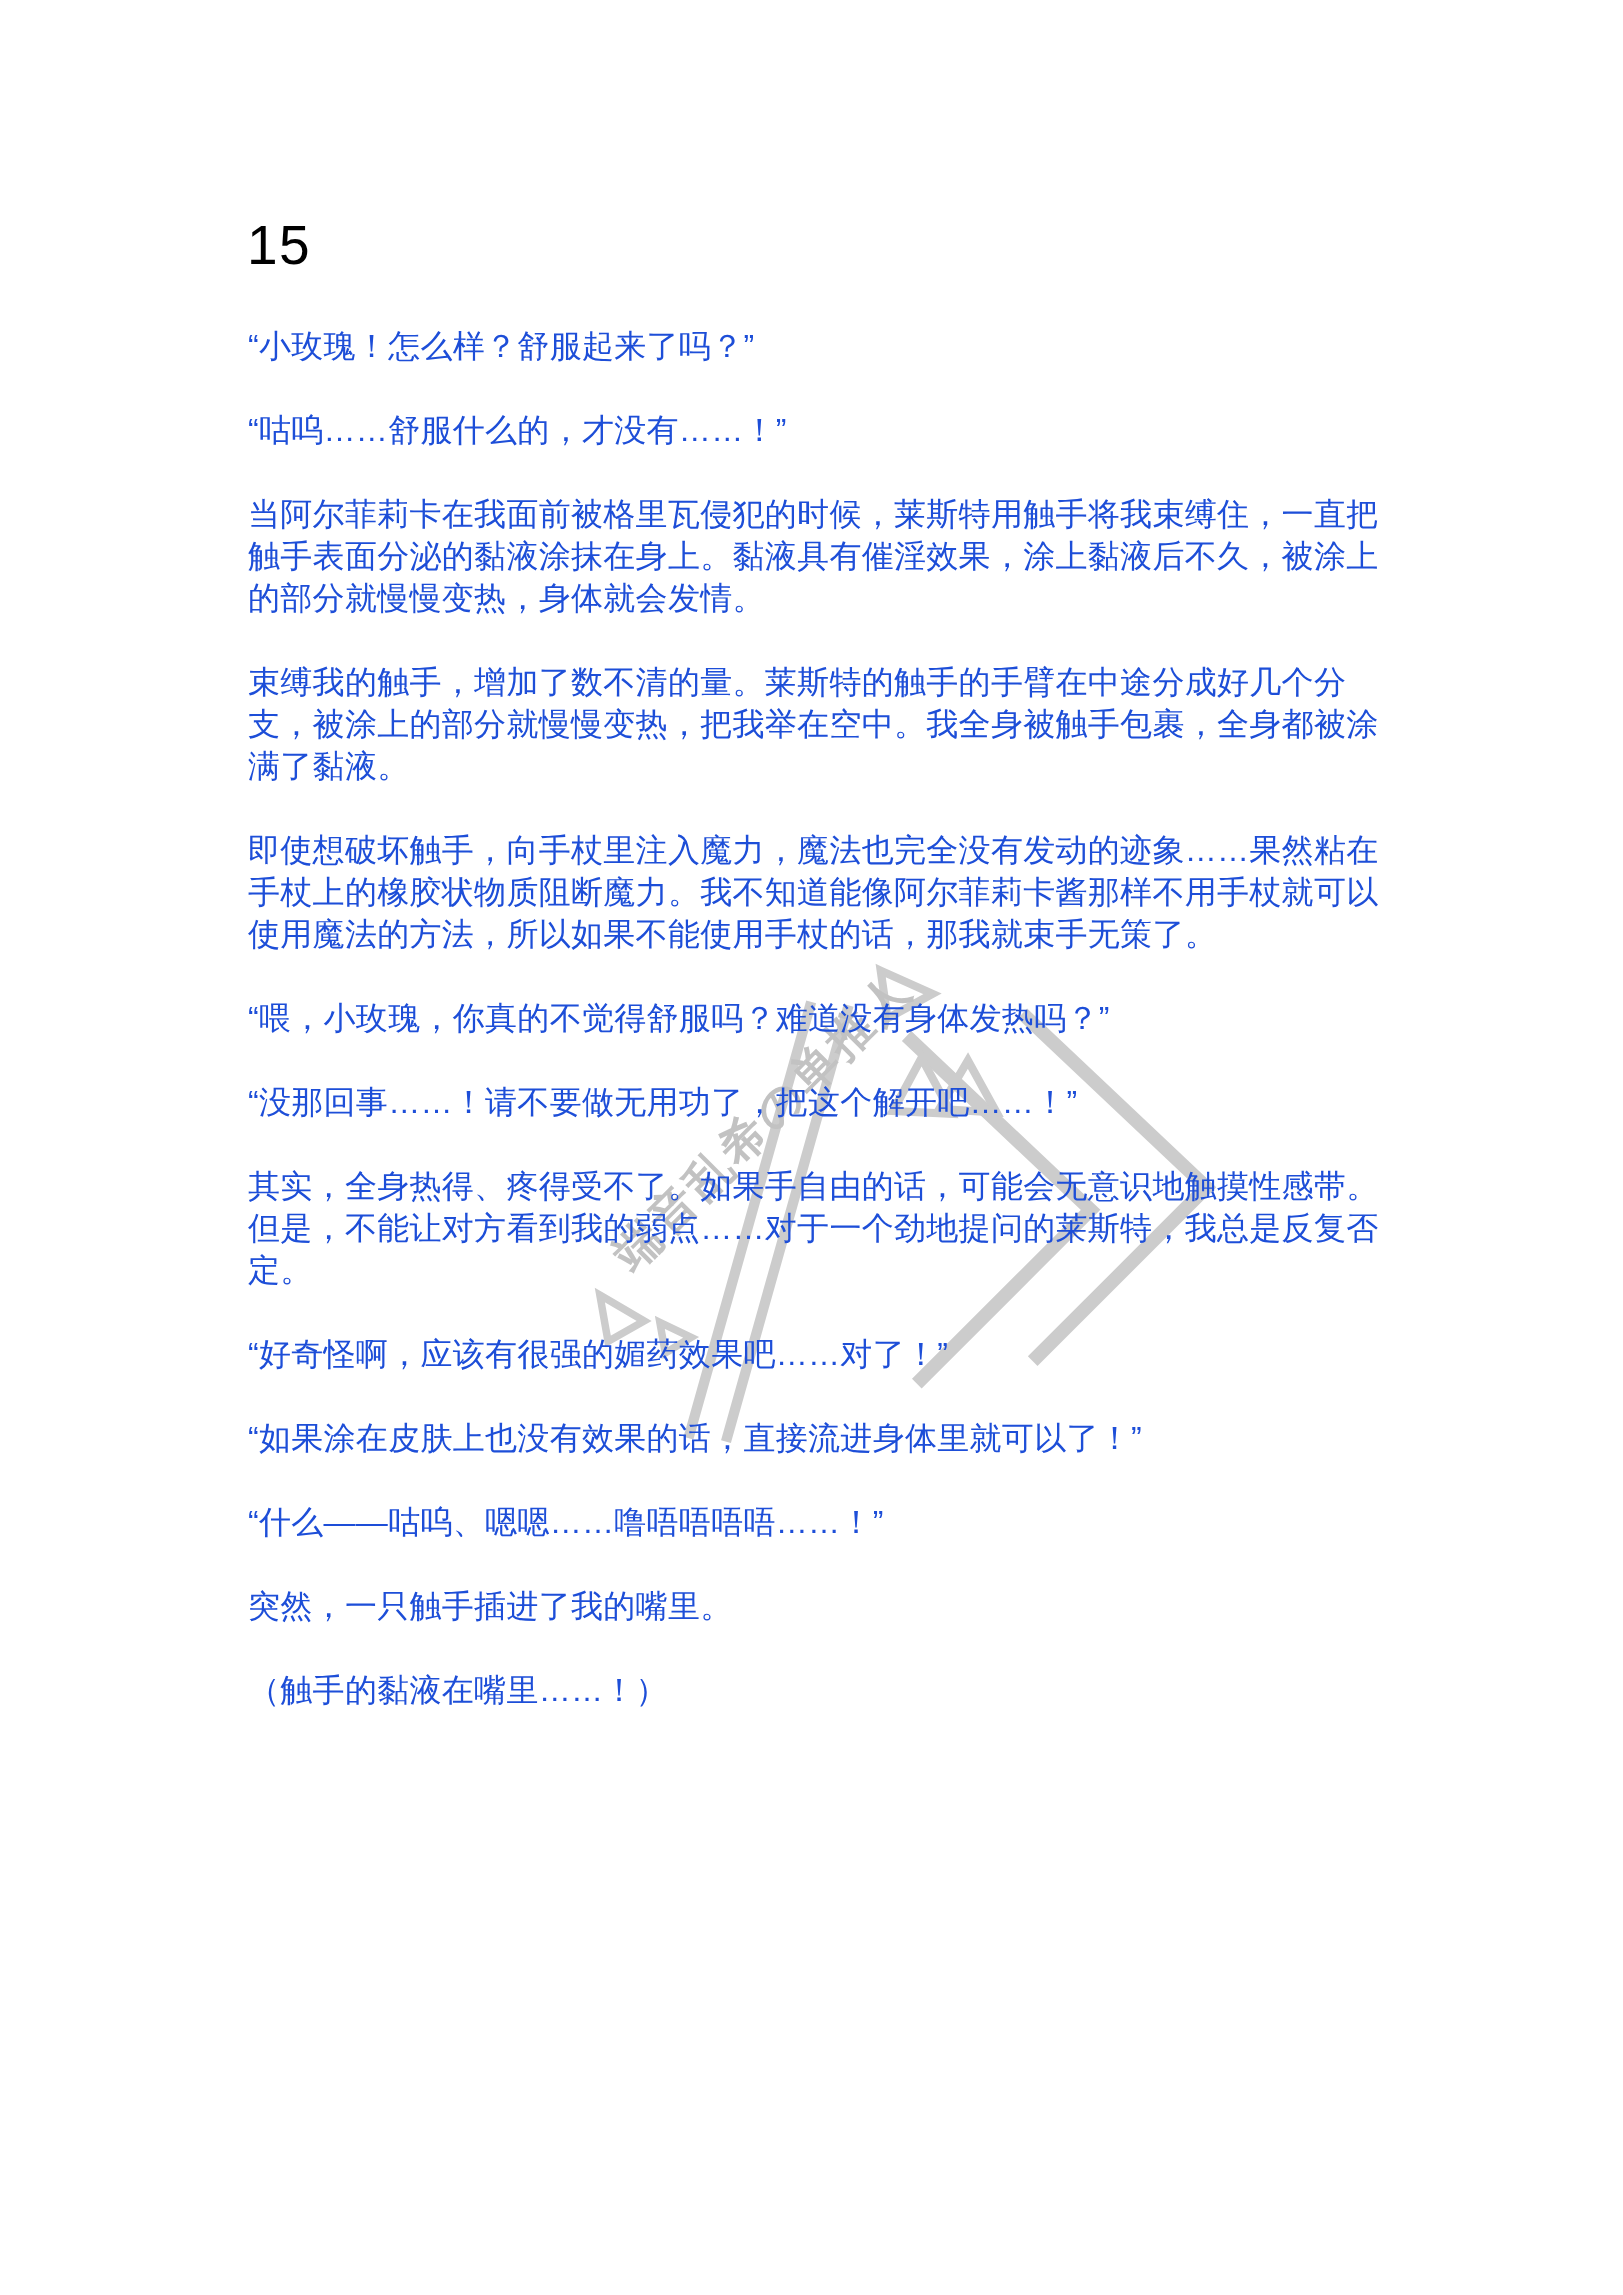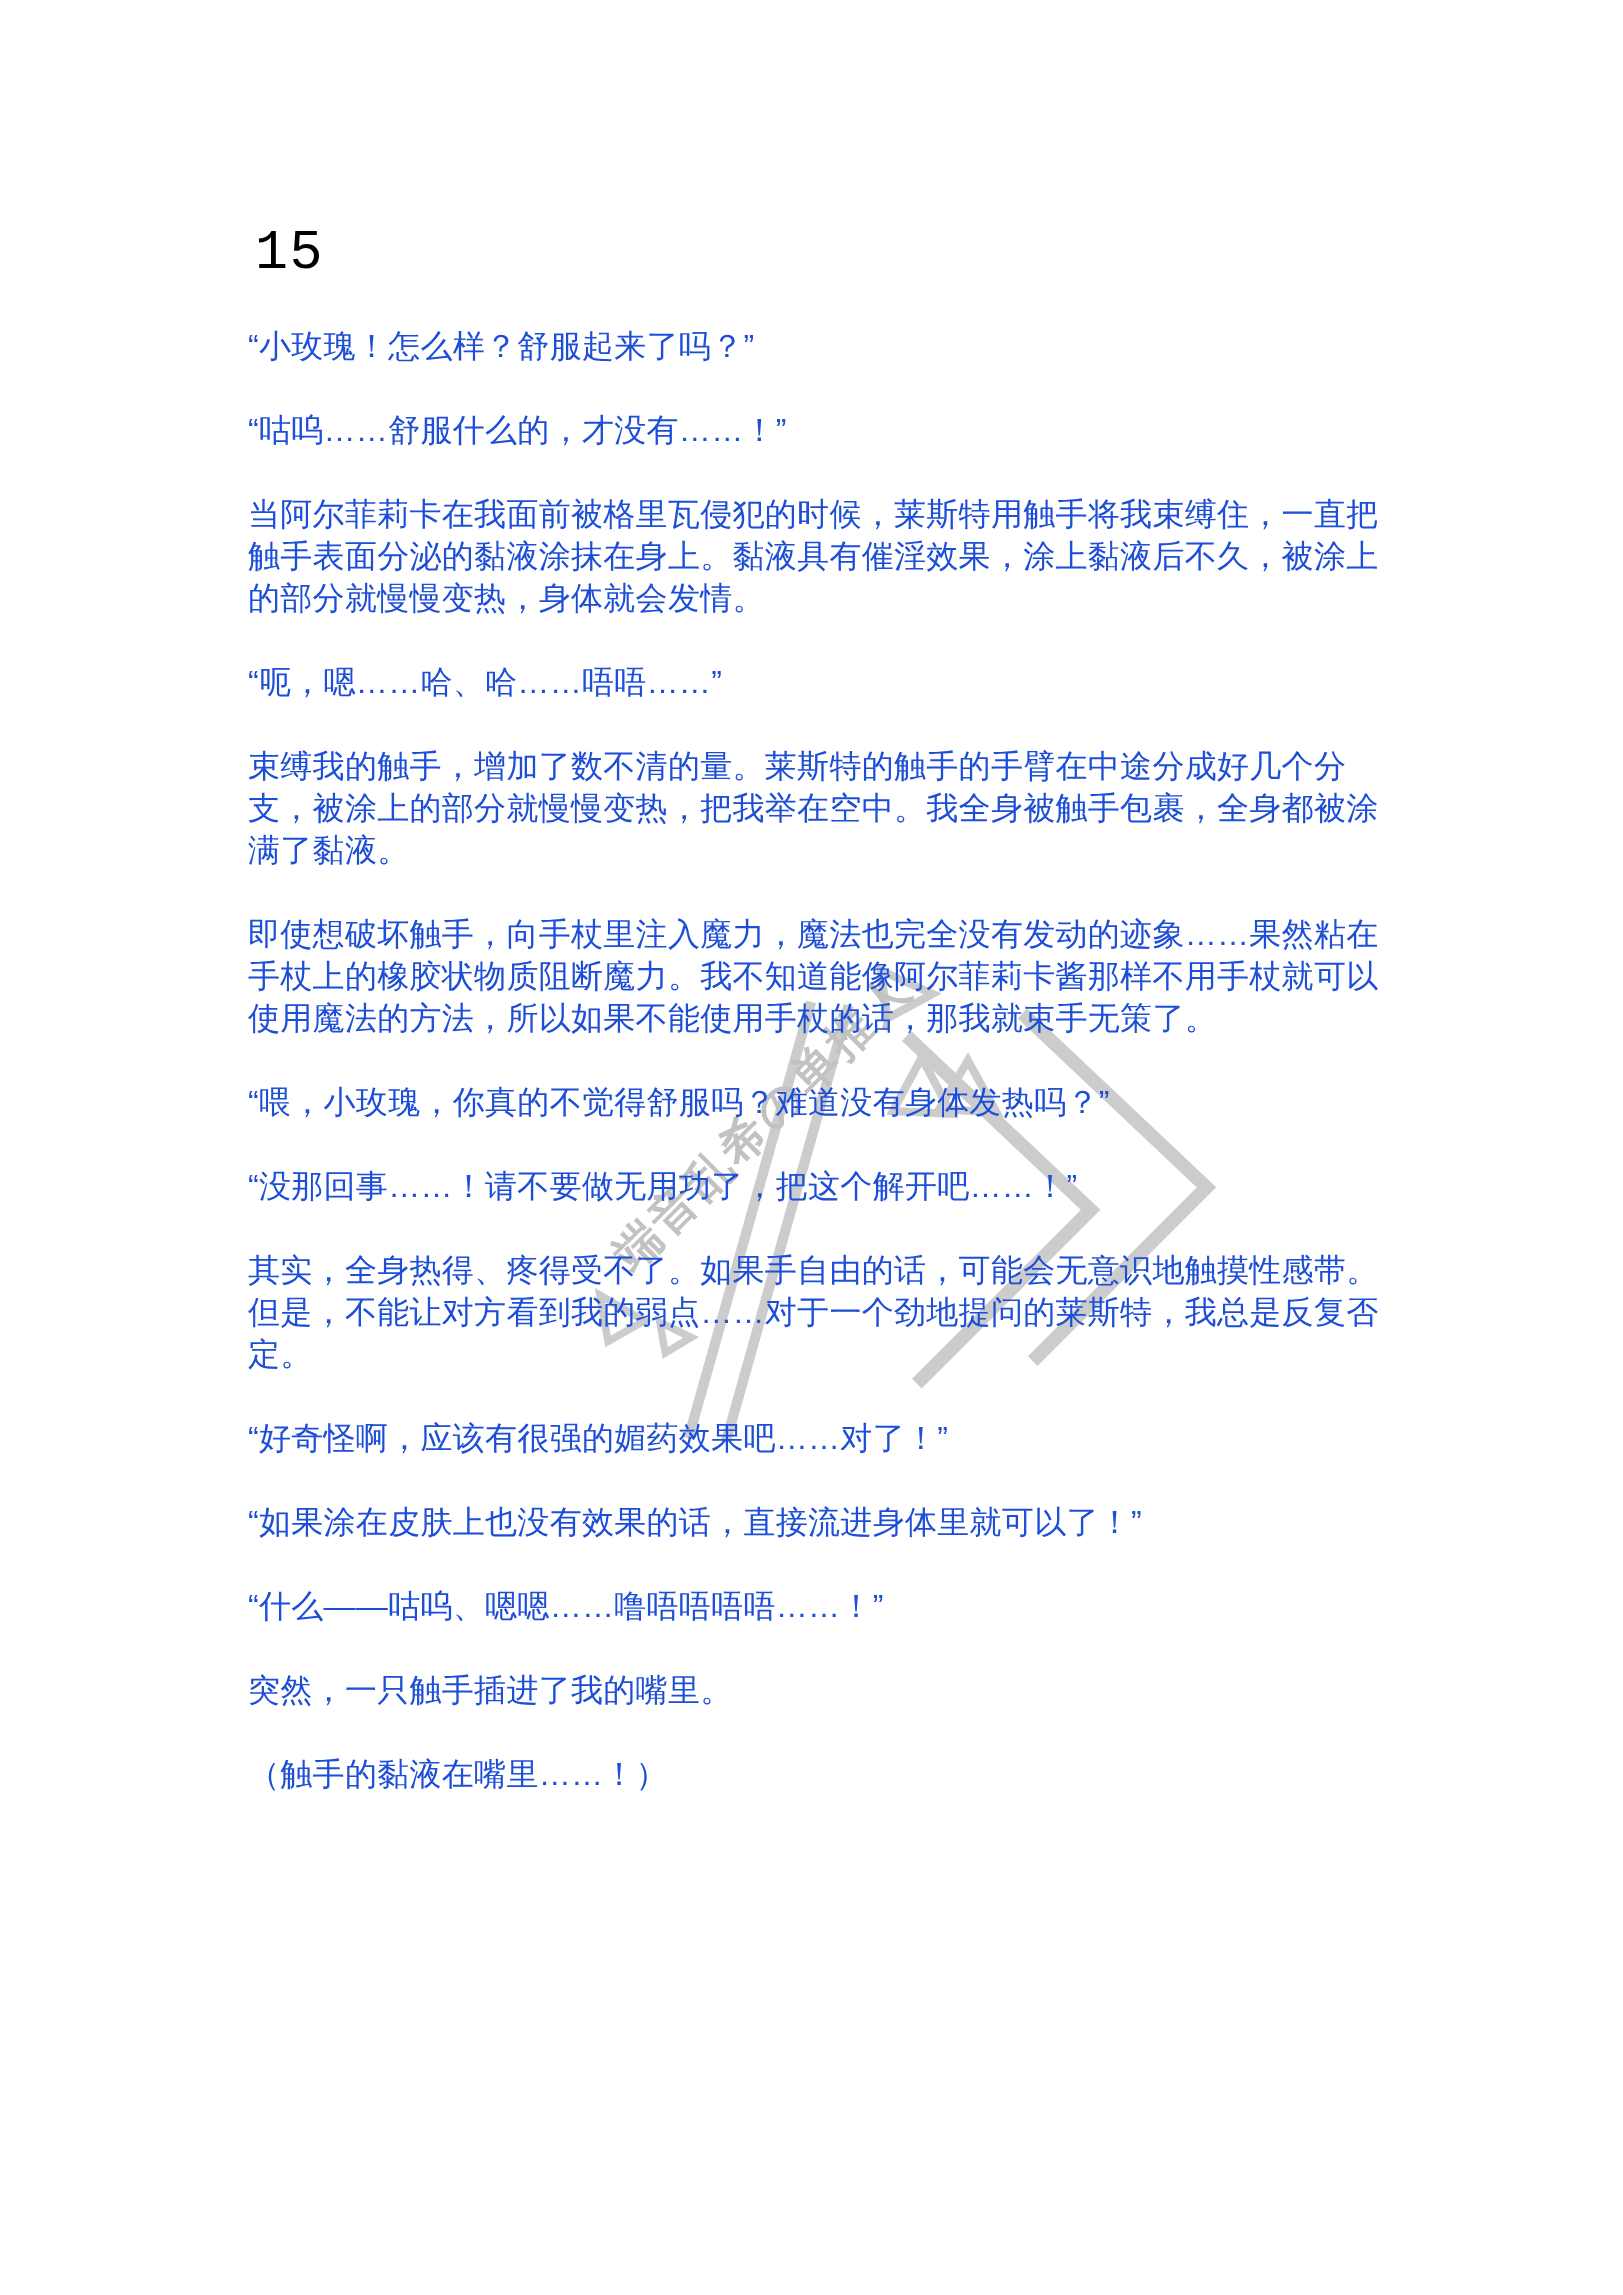--- a/index.html
+++ b/index.html
@@ -26,27 +26,26 @@
   }
   .watermark-layer text {
     font-family: "Liberation Sans", "DejaVu Sans", sans-serif;
     font-weight: bold;
   }
   .chapter-title {
     position: absolute;
     left: 243px;
     top: 214px;
     z-index: 1;
-    margin: 12px;
+    margin: 4px;
     font-size: 55px;
     line-height: 55px;
     font-weight: 400;
     color: #000000;
     letter-spacing: 1.4px;
-    font-family: Liberation Mono, monospace;
   }
   .content {
     position: absolute;
     left: 248px;
     top: 325px;
     width: 1145px;
     z-index: 1;
   }
   .content p {
     margin: 0 0 42px 0;
@@ -81,21 +80,20 @@
     </g>
     <text transform="translate(928,1868) rotate(-45)" font-size="68" letter-spacing="5" fill="#c2c2c2">端音乱希の单推人</text>
   </svg>
 
   <h1 class="chapter-title">15</h1>
 
   <div class="content" id="paragraph-list">
       <p>“小玫瑰！怎么样？舒服起来了吗？”</p>
       <p>“咕呜……舒服什么的，才没有……！”</p>
       <p>当阿尔菲莉卡在我面前被格里瓦侵犯的时候，莱斯特用触手将我束缚住，一直把触手表面分泌的黏液涂抹在身上。黏液具有催淫效果，涂上黏液后不久，被涂上的部分就慢慢变热，身体就会发情。</p>
-      <p>“呃，嗯……哈、哈……唔唔……”</p>
       <p>束缚我的触手，增加了数不清的量。莱斯特的触手的手臂在中途分成好几个分支，被涂上的部分就慢慢变热，把我举在空中。我全身被触手包裹，全身都被涂满了黏液。</p>
       <p>即使想破坏触手，向手杖里注入魔力，魔法也完全没有发动的迹象……果然粘在手杖上的橡胶状物质阻断魔力。我不知道能像阿尔菲莉卡酱那样不用手杖就可以使用魔法的方法，所以如果不能使用手杖的话，那我就束手无策了。</p>
       <p>“喂，小玫瑰，你真的不觉得舒服吗？难道没有身体发热吗？”</p>
       <p>“没那回事……！请不要做无用功了，把这个解开吧……！”</p>
       <p>其实，全身热得、疼得受不了。如果手自由的话，可能会无意识地触摸性感带。但是，不能让对方看到我的弱点……对于一个劲地提问的莱斯特，我总是反复否定。</p>
       <p>“好奇怪啊，应该有很强的媚药效果吧……对了！”</p>
       <p>“如果涂在皮肤上也没有效果的话，直接流进身体里就可以了！”</p>
       <p>“什么——咕呜、嗯嗯……噜唔唔唔唔……！”</p>
       <p>突然，一只触手插进了我的嘴里。</p>
       <p>（触手的黏液在嘴里……！）</p>

